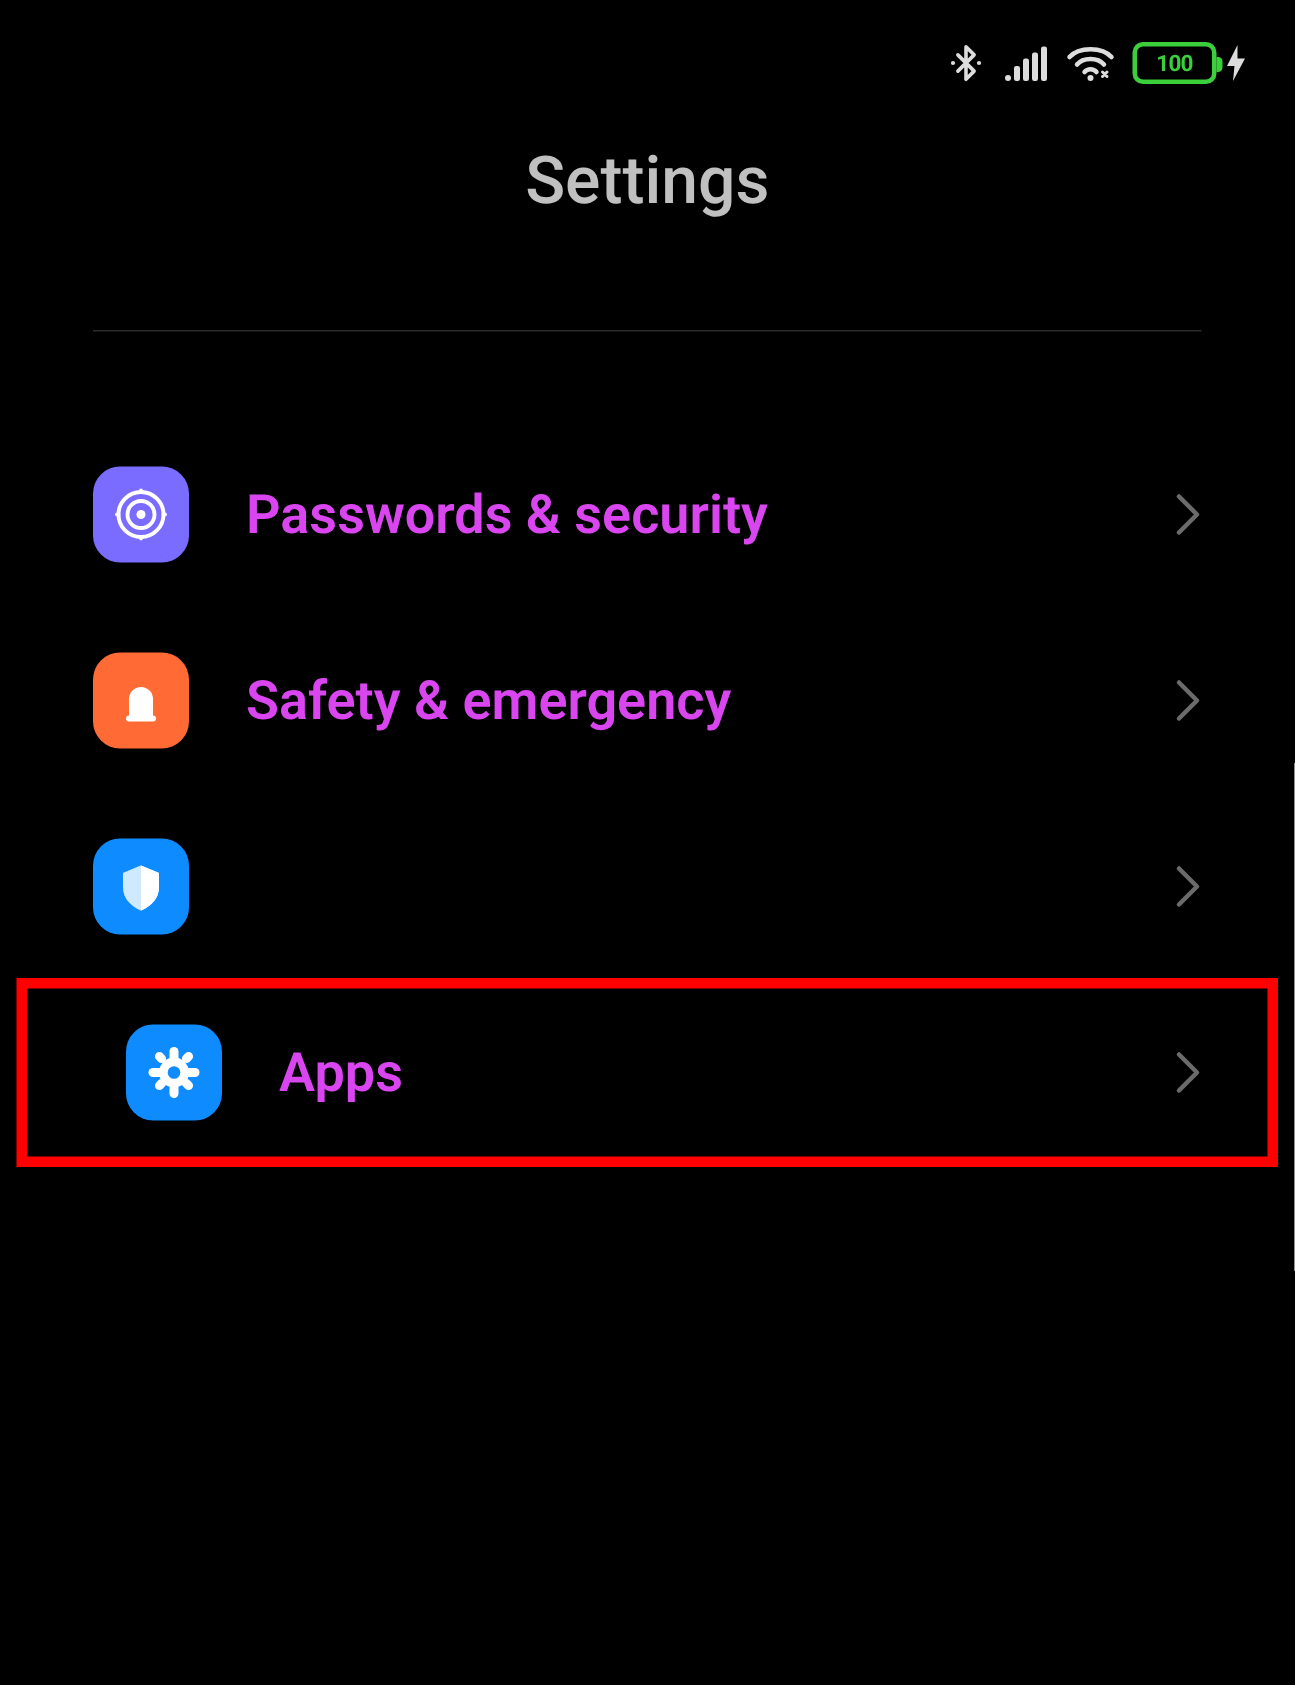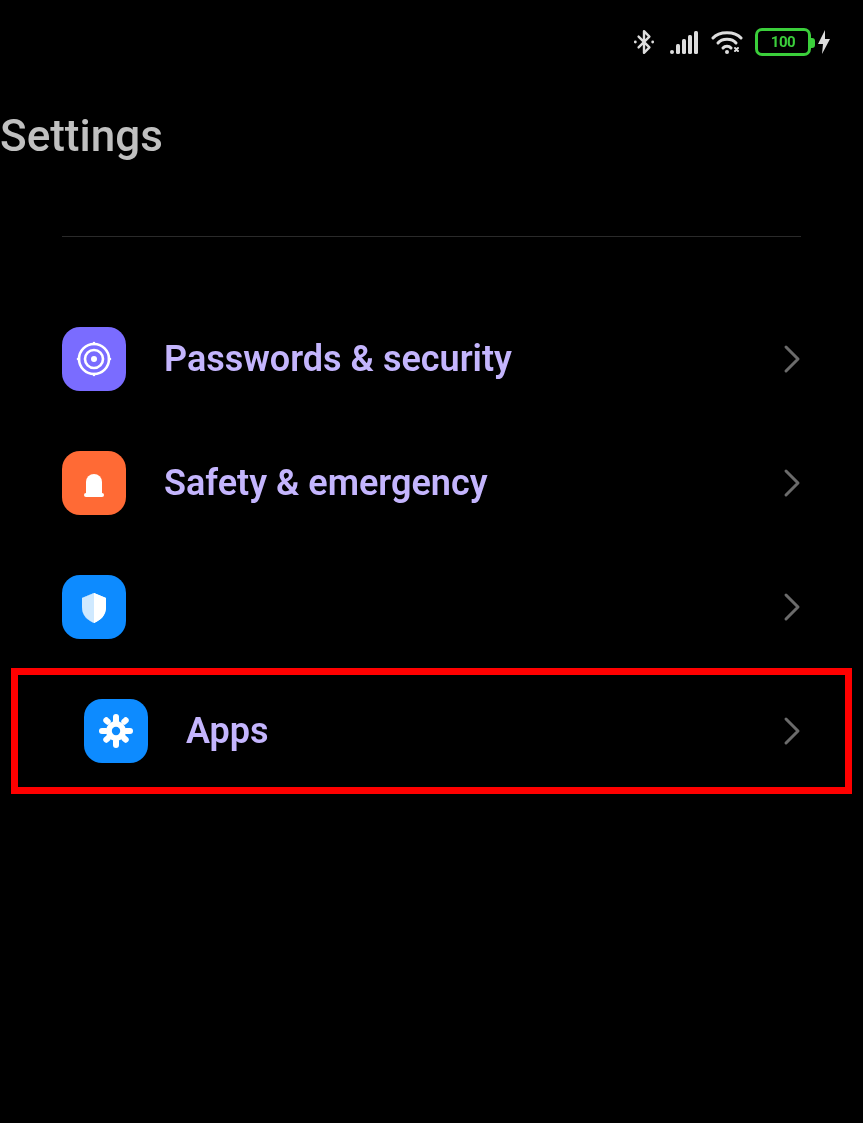--- a/index.html
+++ b/index.html
@@ -43,24 +43,25 @@
       right: -7px; top: 7px;
       width: 4px; height: 10px;
       background: #3bcf3b;
       border-radius: 0 3px 3px 0;
     }
     .bolt {
       width: 14px; height: 24px; margin-left: 4px;
     }
     
     .page-title {
+      text-align: center;
       font-size: 44px;
       font-weight: 500;
       color: #c0c0c0;
-      margin-top: 44px;
+      margin-top: 28px;
       margin-bottom: 74px;
     }
     .divider {
       height: 1px;
       background: #2a2a2a;
       margin: 0 62px;
     }
     
     .list {
       padding-top: 60px;
@@ -82,21 +83,21 @@
     .row.highlighted .chev { right: 50px; }
     .icon-box {
       width: 64px; height: 64px;
       border-radius: 18px;
       display: flex; align-items: center; justify-content: center;
       flex-shrink: 0;
     }
     .label {
       font-size: 36px;
       font-weight: 600;
-      color: #c4b5fd;
+      color: #d946ef;
       flex: 1;
     }
     .chev {
       position: absolute;
       right: 62px;
       top: 50%;
       transform: translateY(-50%);
       width: 18px; height: 30px;
       color: #6b6b6b;
     }

